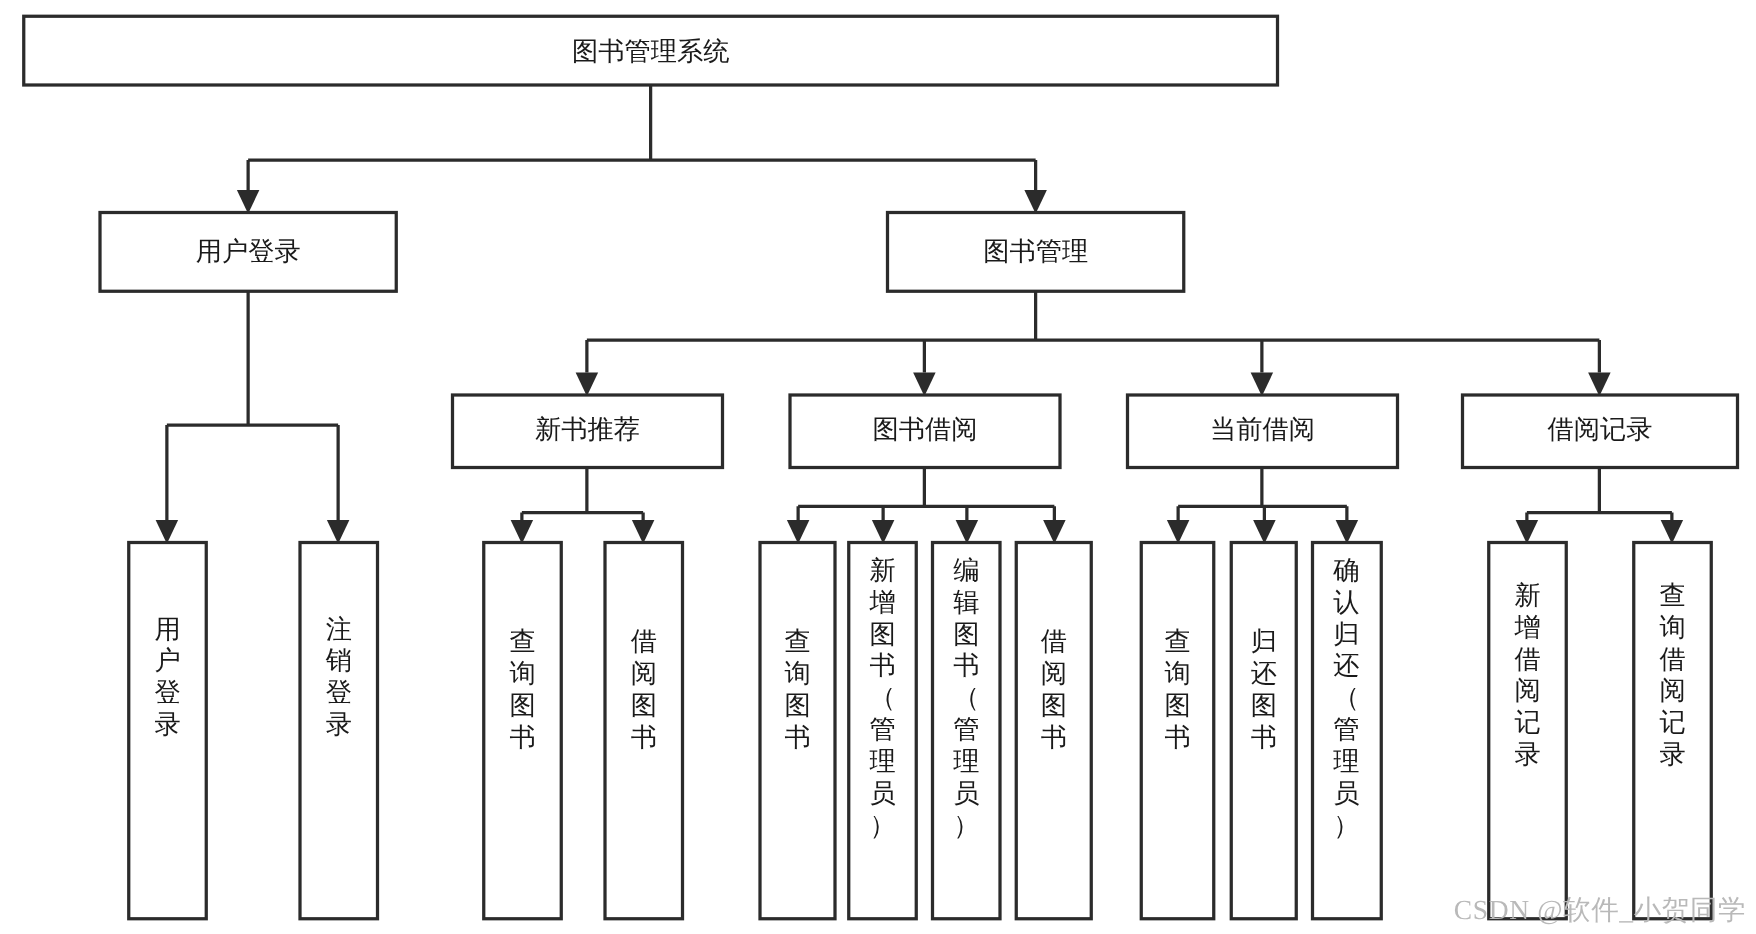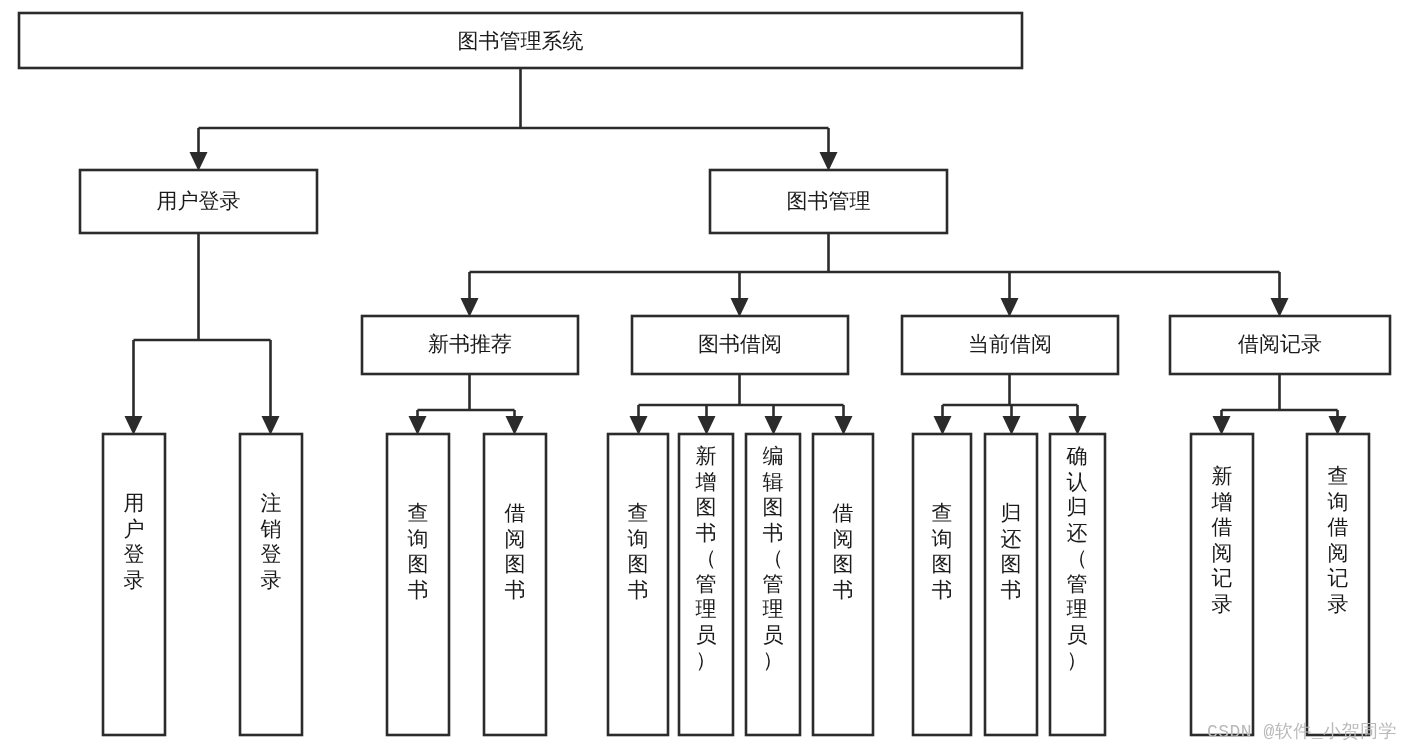--- a/index.html
+++ b/index.html
@@ -54,22 +54,22 @@
   .node-label-v {
     font-family: "DejaVu Sans", "Liberation Sans", sans-serif;
     font-size: 21px;
     fill: #1a1a1a;
     text-anchor: middle;
   }
   .watermark {
     position: absolute;
     right: 8px;
     bottom: 4px;
-    font-family: Liberation Mono, monospace;
-    font-size: 18px;
+    font-family: Liberation Serif, serif;
+    font-size: 22px;
     color: #b9b9b9;
     letter-spacing: 0.5px;
     white-space: nowrap;
     user-select: none;
   }
 </style>
 </head>
 <body>
 
 <div id="diagram-root">

